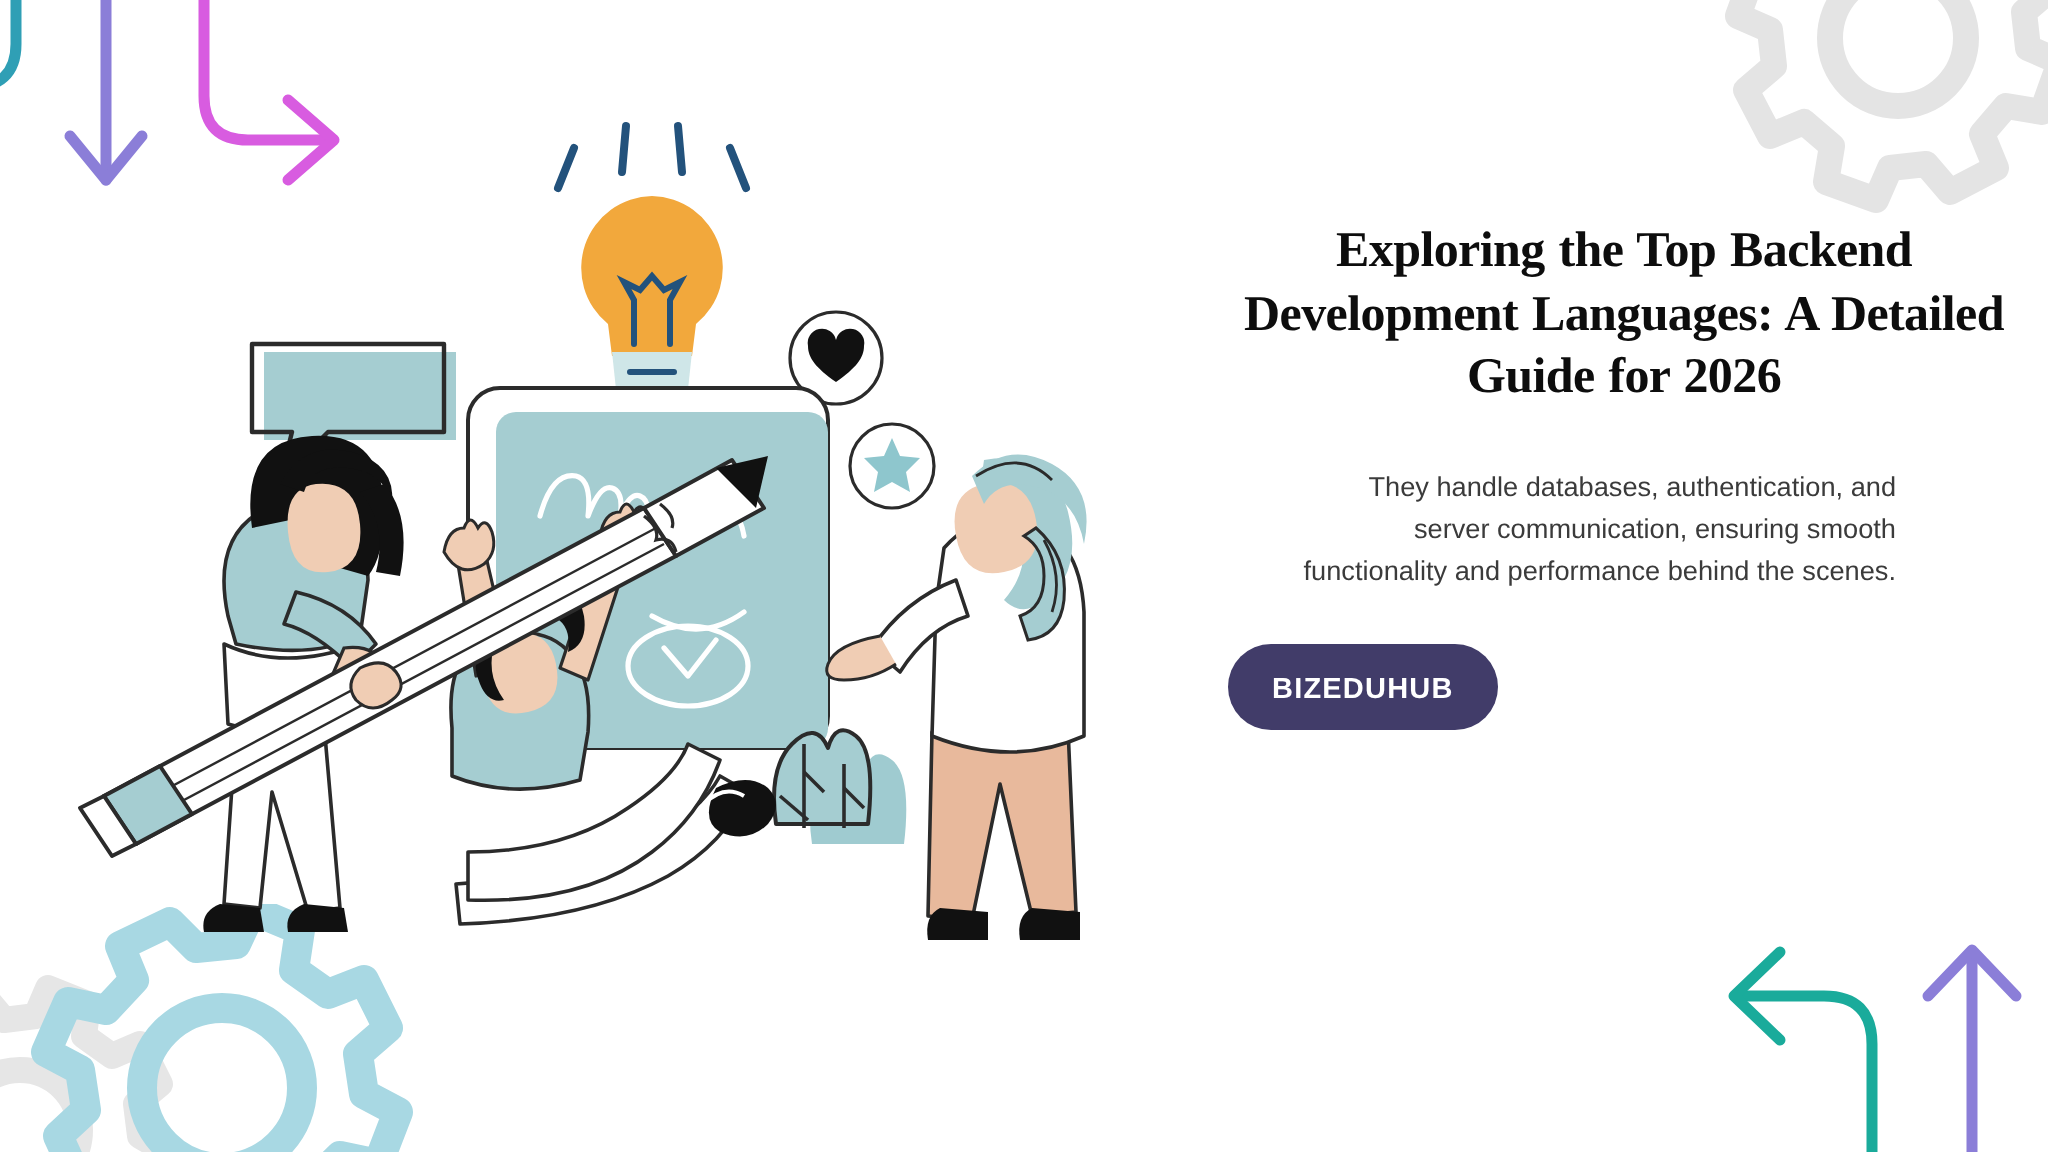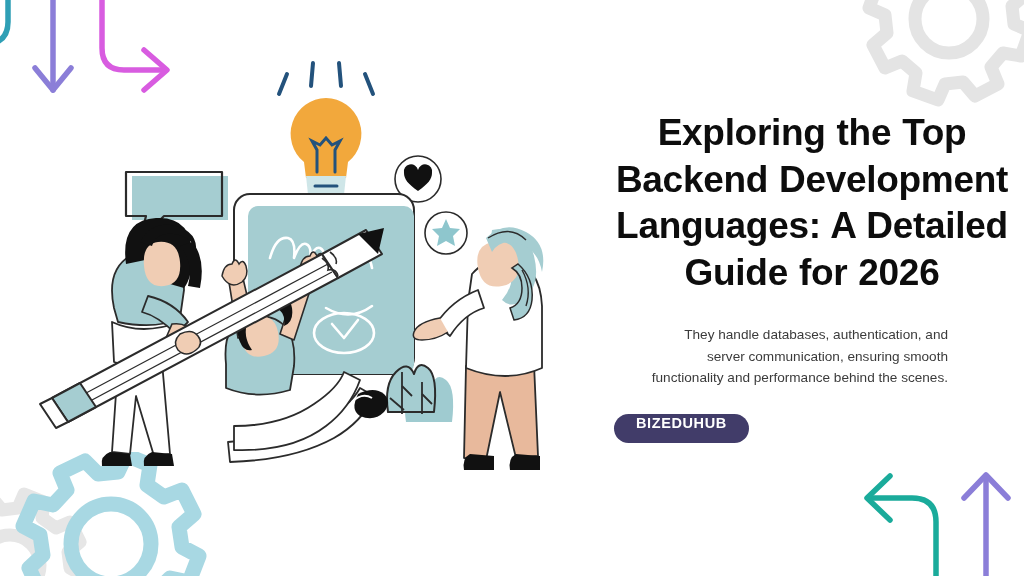--- a/index.html
+++ b/index.html
@@ -18,46 +18,47 @@
 
   
   .illus{position:absolute;left:22px;top:46px;width:580px;height:430px;}
 
   
   .content{
     position:absolute;left:614px;top:110px;width:396px;
   }
   .title{
     margin:0;
-    font-size:37px;
+    font-size:25px;
     line-height:1.26;
     font-weight:700;
     color:#0d0d0d;
     text-align:center;
     letter-spacing:-0.3px;
     word-spacing:1px;
+    font-family:Liberation Serif, serif;
   }
   .body-copy{
     margin:28px 0 0 34px;
     width:300px;
     font-size:13.6px;
     line-height:1.56;
     color:#3b3b3b;
     text-align:right;
     font-weight:400;
   }
   .brand-wrap{margin:26px 0 0 0px;}
   .brand-pill{
     display:inline-block;
     background:#413c69;
     color:#ffffff;
     font-size:14.5px;
     font-weight:700;
     letter-spacing:0.6px;
-    padding:1px 22px 12px 22px;
+    padding:15px 22px 12px 22px;
     border-radius:22px;
     border:none;
     cursor:pointer;
     font-family:"Liberation Sans","DejaVu Sans",sans-serif;
   }
 </style>
 </head>
 <body>
 
 <div class="stage">

